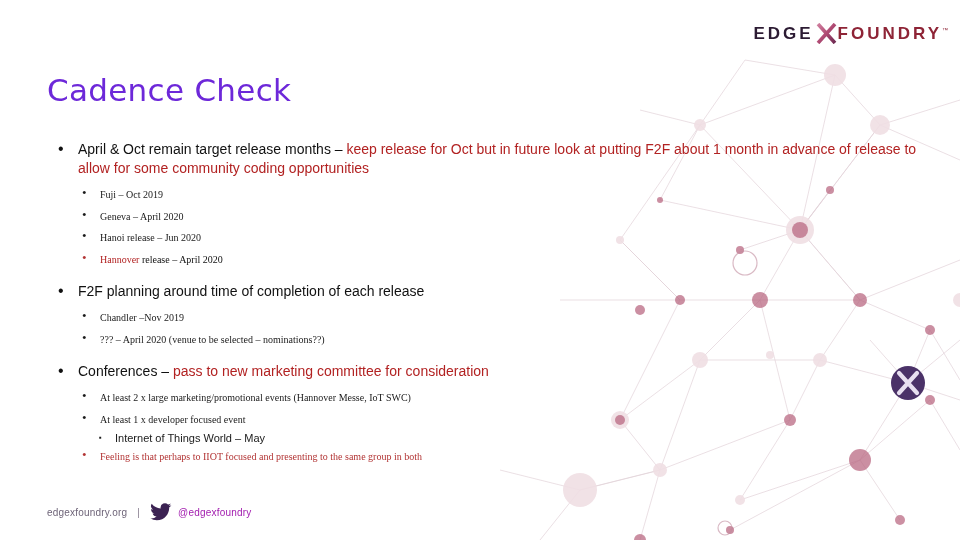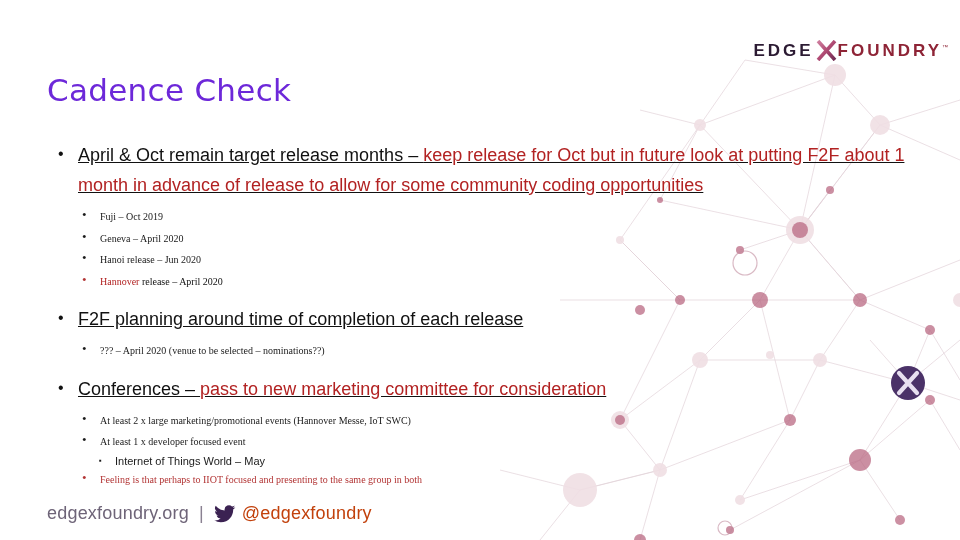--- a/index.html
+++ b/index.html
@@ -13,21 +13,21 @@
     position:absolute;inset:0;width:960px;height:540px;
     background:#ffffff;overflow:hidden;
   }
   
   #bg-network{
     position:absolute;top:0;left:0;width:960px;height:540px;
     pointer-events:none;
   }
   
   #logo{
-    position:absolute;left:748px;top:36px;width:200px;height:28px;
+    position:absolute;left:748px;top:19px;width:200px;height:28px;
     display:flex;align-items:center;justify-content:flex-end;
   }
   .logo-word{
     font-family:"Liberation Sans", sans-serif;
     font-size:17px;font-weight:bold;letter-spacing:3.0px;
     line-height:1;
   }
   .logo-edge{color:#2c1b33;}
   .logo-foundry{color:#8e2436;}
   .logo-x{
@@ -44,23 +44,22 @@
     font-size:31px;color:#6d28d9;letter-spacing:0.3px;
     font-family:"DejaVu Sans", sans-serif;
     white-space:nowrap;
   }
   
   #body-content{
     position:absolute;left:0;top:140px;width:940px;
   }
   .lvl1{
     position:relative;padding-left:28px;margin-left:50px;
-    font-size:18px;line-height:30px;color:#111111;
+    font-size:14px;line-height:19px;color:#111111;
     margin-bottom:2px;
-    text-decoration:underline;
   }
   .lvl1::before{
     content:"\2022";position:absolute;left:8px;top:-1px;
     font-size:16px;color:#111111;
   }
   .lvl2{
     position:relative;padding-left:22px;margin-left:78px;
     font-size:10px;line-height:21.5px;color:#1a1a1a;font-family:Liberation Serif, serif;
   }
   .lvl2::before{
@@ -79,28 +78,28 @@
   }
   .red-text{color:#b22222;}
   .dark-text{color:#111111;}
   .sup{font-size:0.68em;vertical-align:super;}
   .gap-sm{height:4px;}
   .gap-md{height:12px;}
   
   #footer{
     position:absolute;left:47px;top:503px;
     display:flex;align-items:center;
-    font-size:18px;color:#6e6478;
+    font-size:10px;color:#6e6478;
     letter-spacing:0.2px;
   }
   #footer .sep{margin:0 10px;color:#8a8192;}
   #twitter-icon{
     width:22px;height:18px;margin-right:6px;display:inline-block;
   }
-  #footer .handle{color:#c2410c;}
+  #footer .handle{color:#a21caf;}
 </style>
 </head>
 <body>
 
 <div id="slide">
 
   <svg id="bg-network" viewBox="0 0 960 540" xmlns="http://www.w3.org/2000/svg">
     <g stroke="#d9c3cb" stroke-width="0.7" fill="none" opacity="0.75">
       <path d="M835 75 L700 125 L745 60 L835 75 Z"></path>
       <path d="M835 75 L880 125 L960 100"></path>
@@ -220,20 +219,21 @@
     </div>
 
     <div class="gap-md"></div>
 
     <div class="lvl1">
       <span class="dark-text">F2F planning around time of completion of each release</span>
     </div>
 
     <div class="gap-sm"></div>
 
+    <div class="lvl2">Chandler –Nov 2019</div>
     <div class="lvl2">??? – April 2020 (venue to be selected – nominations??)</div>
 
     <div class="gap-md"></div>
 
     <div class="lvl1">
       <span class="dark-text">Conferences – </span><span class="red-text">pass to new marketing committee for consideration</span>
     </div>
 
     <div class="gap-sm"></div>
 

